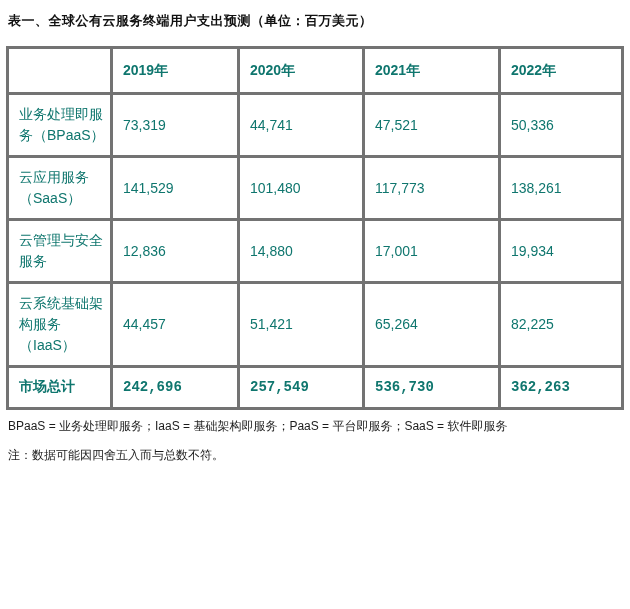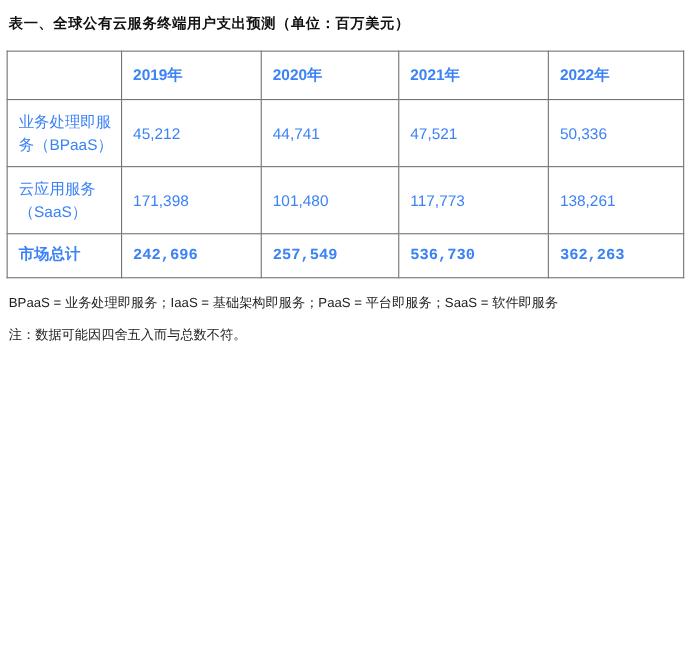--- a/index.html
+++ b/index.html
@@ -24,41 +24,41 @@
     margin: 2px 0 16px 2px;
     letter-spacing: 0.5px;
   }
   table.data-table {
     border-collapse: collapse;
     table-layout: fixed;
     width: 615px;
   }
   table.data-table th,
   table.data-table td {
-    border: 1px solid #737373;
+    border: 3px solid #737373;
     font-size: 14px;
     font-weight: normal;
     text-align: left;
     vertical-align: middle;
     padding: 9px 4px 9px 10px;
     line-height: 21px;
     word-break: break-word;
-    color: #3b82f6;
+    color: #0f766e;
   }
   table.data-table thead th {
     font-weight: bold;
     padding-top: 11px;
     padding-bottom: 11px;
   }
   table.data-table .bold {
     font-weight: bold;
     font-family: Liberation Mono, monospace;
   }
   .footnotes {
-    margin-top: 16px;
+    margin-top: 10px;
     margin-left: 2px;
   }
   .footnote {
     font-size: 12px;
     line-height: 12px;
     color: #1c1c1c;
     margin: 0 0 17px 0;
   }
 </style>
 </head>
@@ -81,31 +81,45 @@
         <th></th>
         <th>2019年</th>
         <th>2020年</th>
         <th>2021年</th>
         <th>2022年</th>
       </tr>
     </thead>
     <tbody>
         <tr>
           <td class="label-cell">业务处理即服务（BPaaS）</td>
-          <td class="value-cell">45,212</td>
+          <td class="value-cell">73,319</td>
           <td class="value-cell">44,741</td>
           <td class="value-cell">47,521</td>
           <td class="value-cell">50,336</td>
         </tr>
         <tr>
           <td class="label-cell">云应用服务（SaaS）</td>
-          <td class="value-cell">171,398</td>
+          <td class="value-cell">141,529</td>
           <td class="value-cell">101,480</td>
           <td class="value-cell">117,773</td>
           <td class="value-cell">138,261</td>
+        </tr>
+        <tr>
+          <td class="label-cell">云管理与安全服务</td>
+          <td class="value-cell">12,836</td>
+          <td class="value-cell">14,880</td>
+          <td class="value-cell">17,001</td>
+          <td class="value-cell">19,934</td>
+        </tr>
+        <tr>
+          <td class="label-cell">云系统基础架构服务（IaaS）</td>
+          <td class="value-cell">44,457</td>
+          <td class="value-cell">51,421</td>
+          <td class="value-cell">65,264</td>
+          <td class="value-cell">82,225</td>
         </tr>
         <tr>
           <td class="label-cell bold">市场总计</td>
           <td class="value-cell bold">242,696</td>
           <td class="value-cell bold">257,549</td>
           <td class="value-cell bold">536,730</td>
           <td class="value-cell bold">362,263</td>
         </tr>
       </tbody>
   </table>

